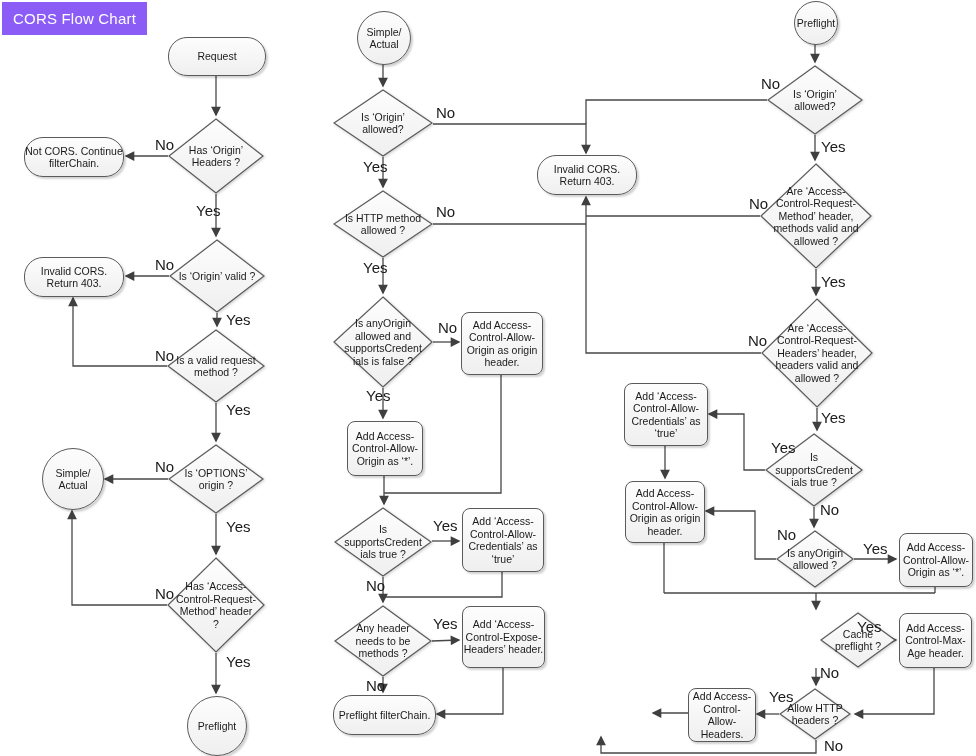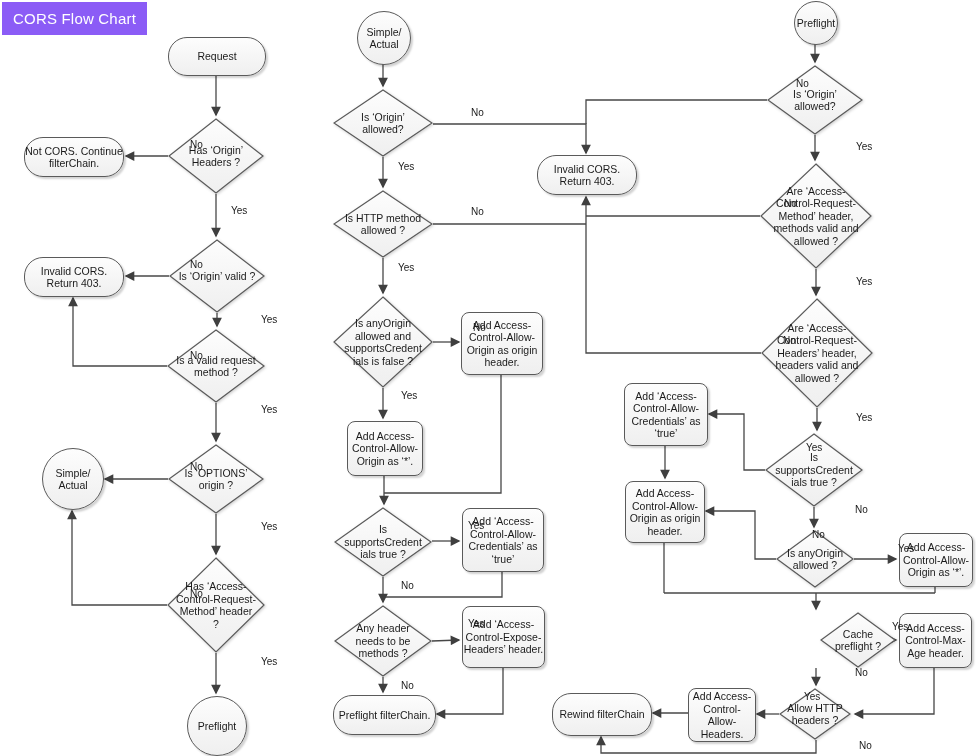--- a/index.html
+++ b/index.html
@@ -12,21 +12,21 @@
   .box{border:1.3px solid #5a5a5a;background:linear-gradient(180deg,#fdfdfd 0%,#efefef 100%);
        box-shadow:2px 2px 2px rgba(0,0,0,0.18);}
   .stadium{border-radius:19px;}
   .circle{border-radius:50%;}
   .rect{border-radius:8px;}
   .diamond{background:none;border:none;box-shadow:none;}
   .diamond>svg{position:absolute;left:0;top:0;width:100%;height:100%;
                filter:drop-shadow(1.5px 1.5px 1.5px rgba(0,0,0,0.2));}
   .diamond>svg polygon{fill:url(#shapeGrad);stroke:#5a5a5a;stroke-width:1.2;}
   .dtext{position:relative;z-index:3;}
-  .blabel{position:absolute;z-index:4;font-size:10px;line-height:11px;color:#1a1a1a;margin-left:35px;}
+  .blabel{position:absolute;z-index:4;font-size:15px;line-height:11px;color:#1a1a1a;}
   #title-box{position:absolute;left:2px;top:2px;z-index:5;background:#8b5cf6;color:#fff;
              font-size:15px;padding:8px 11px;letter-spacing:0.2px;}
 </style>
 </head>
 <body>
 
 <div id="canvas">
 
   <div id="title-box">CORS Flow Chart</div>
 
@@ -281,21 +281,20 @@
         <polygon points="36,1 71,26 36,51 1,26"></polygon>
       </svg>
     <span class="dtext">Allow HTTP
 headers ?</span></div>
 
   <div class="node box rect" style="left:688px;top:688px;width:66px;height:52px"><span class="dtext">Add Access-
 Control-
 Allow-
 Headers.</span></div>
 
-  <div class="node box stadium" style="left:552px;top:693px;width:98px;height:41px"><span class="dtext">Rewind filterChain</span></div>
 
   <span class="blabel" style="left:155px;top:139px">No</span>
   <span class="blabel" style="left:196px;top:205px">Yes</span>
   <span class="blabel" style="left:155px;top:259px">No</span>
   <span class="blabel" style="left:226px;top:314px">Yes</span>
   <span class="blabel" style="left:155px;top:350px">No</span>
   <span class="blabel" style="left:226px;top:404px">Yes</span>
   <span class="blabel" style="left:155px;top:461px">No</span>
   <span class="blabel" style="left:226px;top:521px">Yes</span>
   <span class="blabel" style="left:155px;top:588px">No</span>

